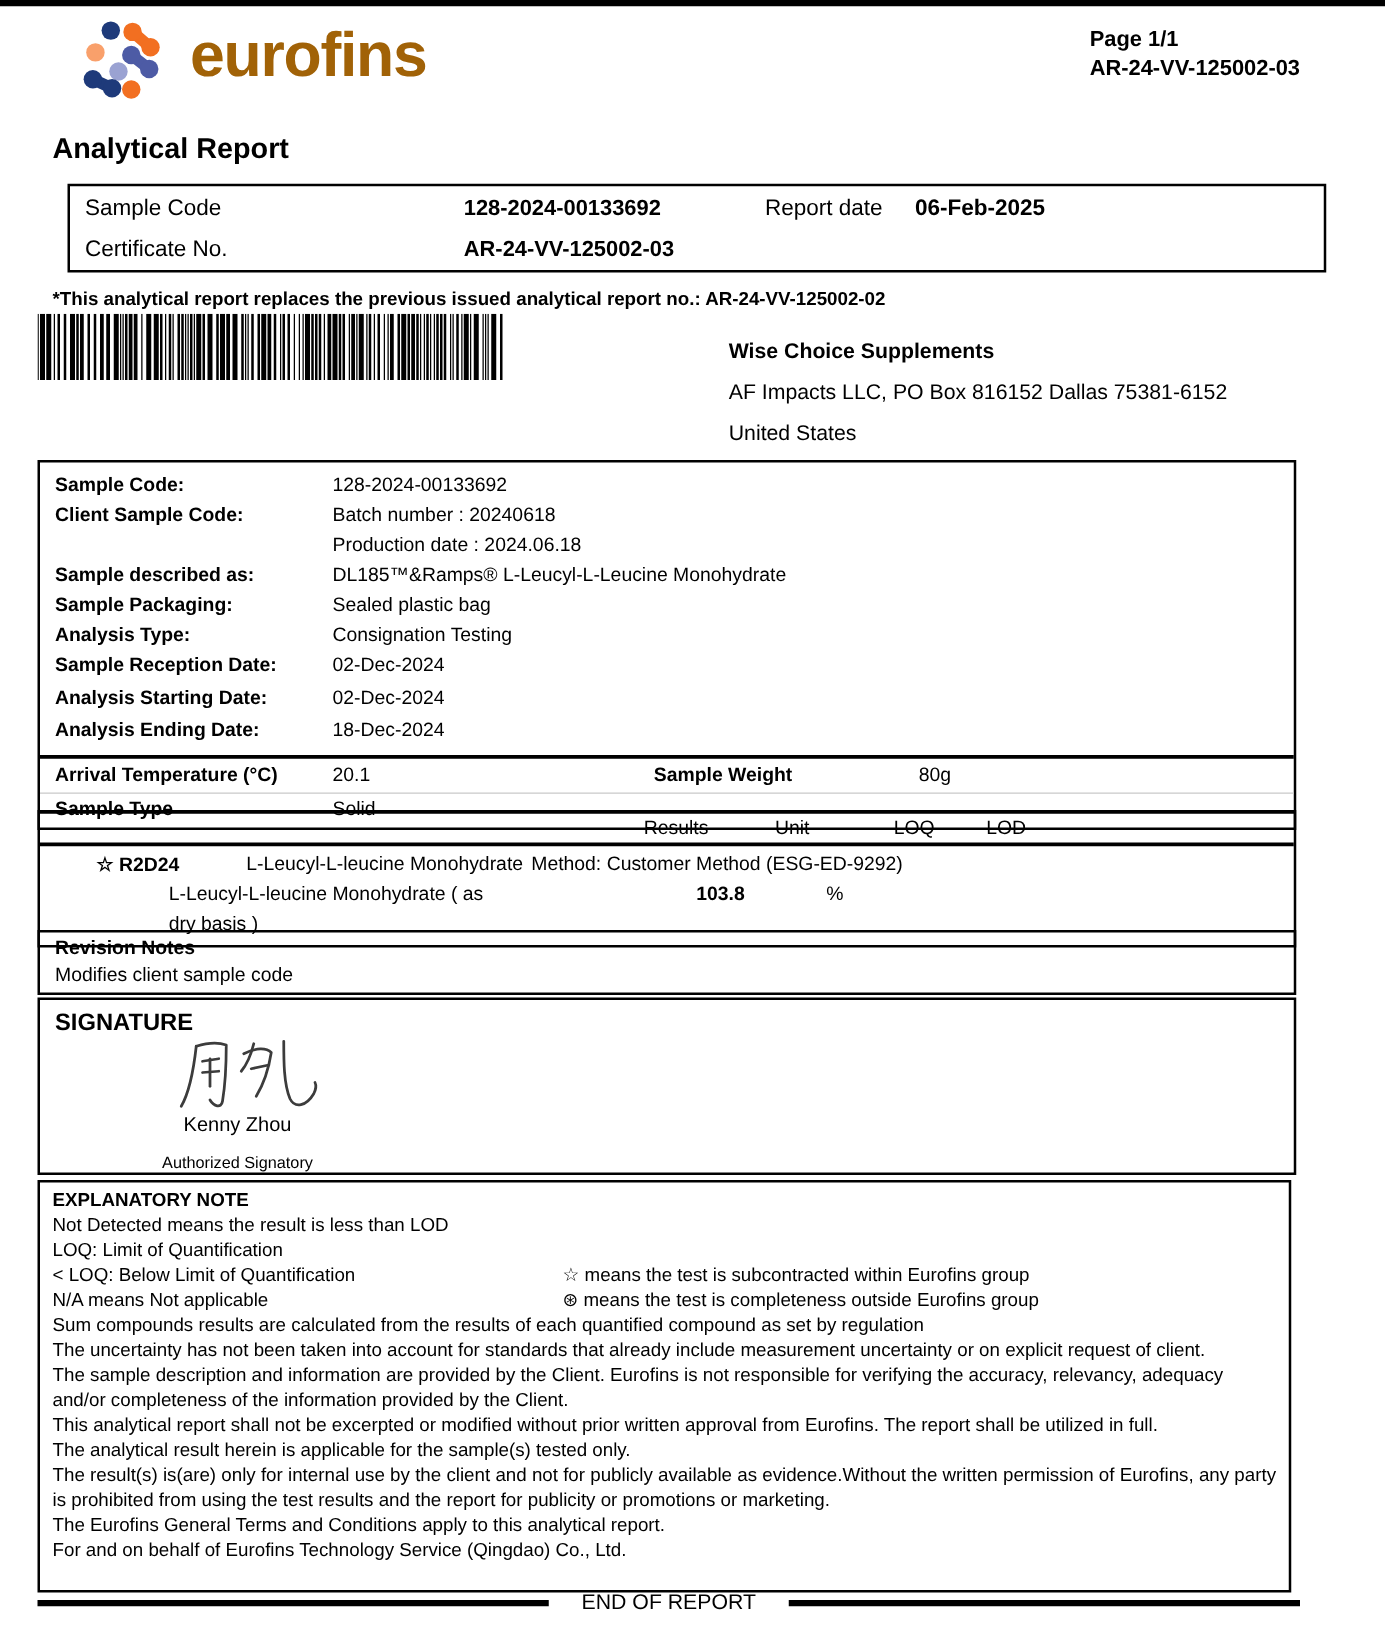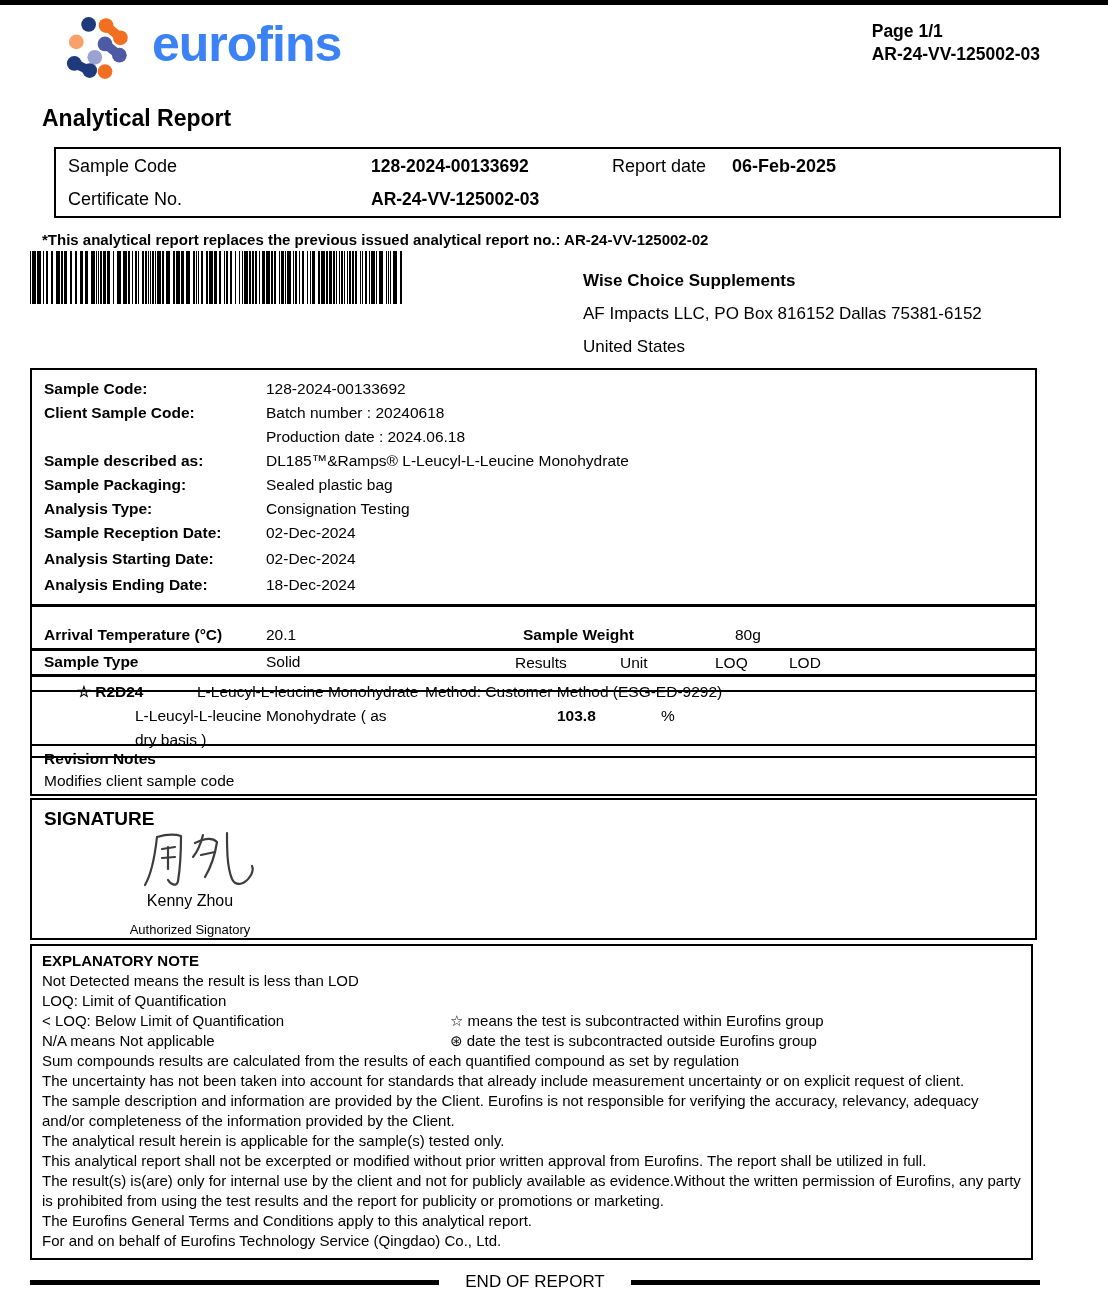--- a/index.html
+++ b/index.html
@@ -4,21 +4,21 @@
 <style>
   html,body{margin:0;padding:0;background:#fff;}
   #page{position:relative;width:1108px;height:1314px;background:#fff;
         font-family:"Liberation Sans",sans-serif;color:#000;overflow:hidden;}
   .b{font-weight:700;}
   .top-strip{position:absolute;top:0;left:0;width:1108px;height:5px;background:#000;}
 
   
   .logo-wrap{position:absolute;left:62px;top:10px;display:flex;align-items:center;}
   .logo-mark{width:84px;height:72px;}
-  .brand-text{font-size:50px;font-weight:700;color:#3b82f6;letter-spacing:-1px;margin-left:6px;margin-top:-4px;}
+  .brand-text{font-size:50px;font-weight:700;color:#a16207;letter-spacing:-1px;margin-left:6px;margin-top:-4px;}
   .pageinfo{position:absolute;right:68px;top:20px;text-align:left;font-size:17.5px;font-weight:700;line-height:23px;}
 
   .doc-title{position:absolute;left:42px;top:105px;font-size:23px;font-weight:700;}
 
   
   .idbox{position:absolute;left:30px;top:147px;width:1003px;height:67px;border:2px solid #000;margin-left:24px;}
   .idrow{position:relative;height:33px;}
   .idrow .lab{position:absolute;left:12px;top:7px;font-size:18px;}
   .idrow .val{position:absolute;left:315px;top:7px;font-size:17.5px;font-weight:700;}
   .idrow .rlab{position:absolute;left:556px;top:7px;font-size:18px;}
@@ -29,21 +29,21 @@
   .barcode{position:absolute;left:30px;top:251px;width:376px;height:53px;}
   .client{position:absolute;left:583px;top:264px;font-size:17px;line-height:33px;}
   .client .name{font-weight:700;}
 
   
   .details{position:absolute;left:30px;top:368px;width:1003px;border:2px solid #000;}
   .drow{position:relative;height:24px;font-size:15.5px;}
   .drow .lab{position:absolute;left:12px;top:3px;font-weight:700;}
   .drow .val{position:absolute;left:234px;top:3px;}
   .secA{padding:7px 0 5px 0;border-radius:21px;}
-  .secB{border-top:3px solid #000;padding:16px 0;}
+  .secB{border-top:3px solid #000;padding:2px 0;}
   .secB .sep{height:1px;background:#c9c9c9;margin:1px 0;}
   .drow .wlab{position:absolute;left:491px;top:3px;font-weight:700;}
   .drow .wval{position:absolute;left:703px;top:3px;}
 
   
   .results{position:absolute;left:30px;top:648px;width:1003px;border:2px solid #000;border-top-width:3px;}
   .rhead{position:relative;height:23px;border-bottom:3px solid #000;font-size:15.5px;}
   .rhead span{position:absolute;top:3px;}
   .rbody{position:relative;padding:3px 0 4px 0;font-size:15.5px;}
   .rline{position:relative;height:24px;}
@@ -56,21 +56,21 @@
 
   
   .sig{position:absolute;left:30px;top:798px;width:1003px;height:138px;border:2px solid #000;}
   .sig .t{position:absolute;left:12px;top:8px;font-size:19px;font-weight:700;}
   .sig svg{position:absolute;left:103px;top:24px;}
   .sig .name{position:absolute;left:58px;top:92px;width:200px;text-align:center;font-size:16px;}
   .sig .role{position:absolute;left:58px;top:122px;width:200px;text-align:center;font-size:13px;}
 
   
   .expl{position:absolute;left:30px;top:944px;width:1003px;border:2px solid #000;
-        padding:5px 10px 7px 10px;box-sizing:border-box;font-size:15px;line-height:20px;}
+        padding:5px 10px 21px 10px;box-sizing:border-box;font-size:15px;line-height:20px;}
   .expl .t{font-weight:700;}
   .expl .tworow{position:relative;height:20px;}
   .expl .tworow .c2{position:absolute;left:408px;top:0;}
 
   
   .endline{position:absolute;left:30px;top:1272px;width:1010px;display:flex;align-items:center;}
   .endline .bar{flex:1;height:5px;background:#000;}
   .endline .txt{margin:0 26px;font-size:17px;white-space:nowrap;}
 </style>
 </head>
@@ -332,27 +332,27 @@
   <div class="expl">
     <div class="t">EXPLANATORY NOTE</div>
     <div>Not Detected means the result is less than LOD</div>
     <div>LOQ:  Limit of Quantification</div>
     <div class="tworow">
       <span>&lt; LOQ: Below Limit of Quantification</span>
       <span class="c2">☆ means the test is subcontracted within Eurofins group</span>
     </div>
     <div class="tworow">
       <span>N/A means Not applicable</span>
-      <span class="c2">⊛ date the test is subcontracted outside Eurofins group</span>
+      <span class="c2">⊛ means the test is completeness outside Eurofins group</span>
     </div>
     <div>Sum compounds  results are calculated from the results of each quantified  compound as set by regulation</div>
     <div>The uncertainty has not been taken into account for standards that already include measurement uncertainty or on explicit request of client.</div>
     <div>The sample description and information are provided by the Client. Eurofins is not responsible for verifying the accuracy, relevancy, adequacy and/or completeness of the information provided by the Client.</div>
+    <div>This analytical report shall not be excerpted or modified without prior written approval from Eurofins. The report shall be utilized in full.</div>
     <div>The analytical result herein is applicable for the sample(s) tested only.</div>
-    <div>This analytical report shall not be excerpted or modified without prior written approval from Eurofins. The report shall be utilized in full.</div>
     <div>The result(s) is(are) only for internal use by the client and not for publicly available as evidence.Without the written permission of Eurofins, any party is prohibited from using the test results and the report for publicity or promotions or marketing.</div>
     <div>The Eurofins General Terms and Conditions apply to this analytical report.</div>
     <div>For and on behalf of Eurofins Technology Service (Qingdao) Co., Ltd.</div>
   </div>
 
   <div class="endline">
     <div class="bar"></div>
     <div class="txt">END OF REPORT</div>
     <div class="bar"></div>
   </div>

